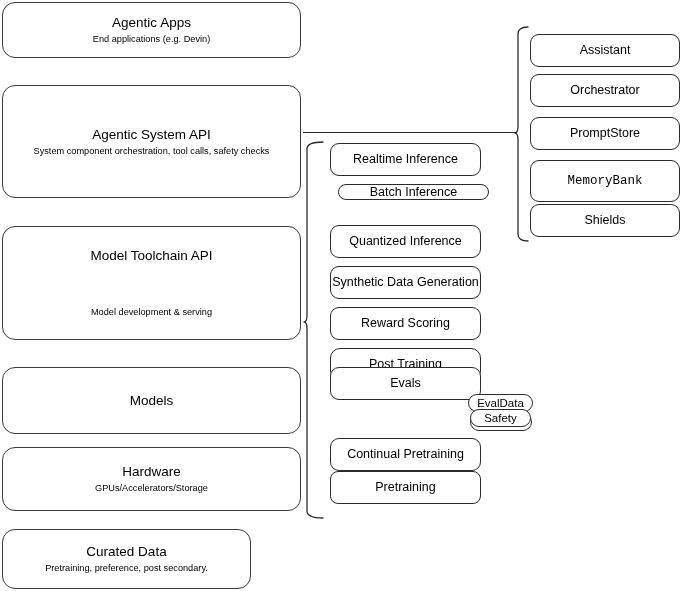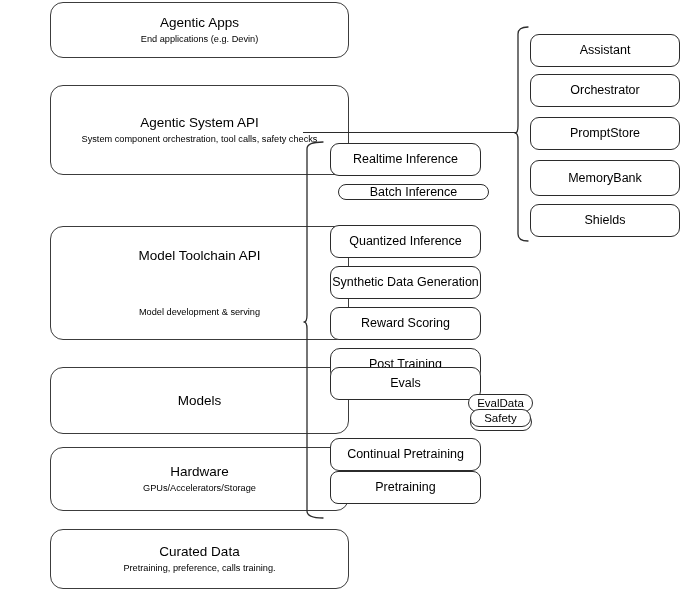--- a/index.html
+++ b/index.html
@@ -30,21 +30,20 @@
     box-sizing: border-box;
     border: 1.3px solid #3c3c3c;
     border-radius: 13px;
     background: #ffffff;
     display: flex;
     flex-direction: column;
     align-items: center;
     justify-content: center;
     text-align: center;
     padding: 0 8px;
-    margin-left: 48px;
   }
   .layer-title {
     font-size: 13.5px;
     line-height: 17px;
     color: #000;
     white-space: nowrap;
   }
   .layer-sub {
     font-size: 9.2px;
     line-height: 13px;
@@ -110,38 +109,38 @@
 </head>
 <body>
 
 <div id="canvas">
 
   <div id="layers">
       <div class="layer-box" style="left: 2px; top: 2px; width: 299px; height: 56px;">
         <div class="layer-title">Agentic Apps</div>
         <div class="layer-sub">End applications (e.g. Devin)</div>
       </div>
-      <div class="layer-box" style="left: 2px; top: 85px; width: 299px; height: 90px; justify-content: center;">
+      <div class="layer-box" style="left: 2px; top: 85px; width: 299px; height: 113px; justify-content: center;">
         <div class="layer-title">Agentic System API</div>
         <div class="layer-sub">System component orchestration, tool calls, safety checks</div>
       </div>
       <div class="layer-box" style="left: 2px; top: 226px; width: 299px; height: 114px; gap: 40px;">
         <div class="layer-title">Model Toolchain API</div>
         <div class="layer-sub">Model development &amp; serving</div>
       </div>
       <div class="layer-box" style="left: 2px; top: 367px; width: 299px; height: 67px;">
         <div class="layer-title">Models</div>
       </div>
       <div class="layer-box" style="left: 2px; top: 447px; width: 299px; height: 64px;">
         <div class="layer-title">Hardware</div>
         <div class="layer-sub">GPUs/Accelerators/Storage</div>
       </div>
-      <div class="layer-box" style="left: 2px; top: 529px; width: 299px; height: 60px;">
+      <div class="layer-box" style="left: 2px; top: 529px; width: 249px; height: 60px;">
         <div class="layer-title">Curated Data</div>
-        <div class="layer-sub">Pretraining, preference, calls training.</div>
+        <div class="layer-sub">Pretraining, preference, post secondary.</div>
       </div>
     </div>
 
   <div class="connector" id="connector" style="left: 303px; top: 132px; width: 213px;"></div>
 
   <svg class="brace" id="brace-toolchain" width="30" height="400" viewBox="0 0 30 400" style="left:300px; top:135px;">
     <path id="brace-toolchain-path" d="M 23 7 Q 7 7 7 14 L 7 180 Q 7 187 4 187 Q 7 187 7 194 L 7 376 Q 7 383 23 383"></path>
   </svg>
 
   <svg class="brace" id="brace-system" width="30" height="230" viewBox="0 0 30 230" style="left:511px; top:22px;">
@@ -193,21 +192,21 @@
   <div id="system-items">
       <div class="item-box" style="left: 530px; top: 34px; width: 150px; height: 33px;">
         <span>Assistant</span>
       </div>
       <div class="item-box" style="left: 530px; top: 74px; width: 150px; height: 33px;">
         <span>Orchestrator</span>
       </div>
       <div class="item-box" style="left: 530px; top: 117px; width: 150px; height: 33px;">
         <span>PromptStore</span>
       </div>
-      <div class="item-box" style="left: 530px; top: 160px; width: 150px; height: 36px;">
+      <div class="item-box" style="left: 530px; top: 160px; width: 150px; height: 42px; font-family: Liberation Mono, monospace;">
         <span>MemoryBank</span>
       </div>
       <div class="item-box" style="left: 530px; top: 204px; width: 150px; height: 33px;">
         <span>Shields</span>
       </div>
     </div>
 
 </div>
 
 </body></html>

